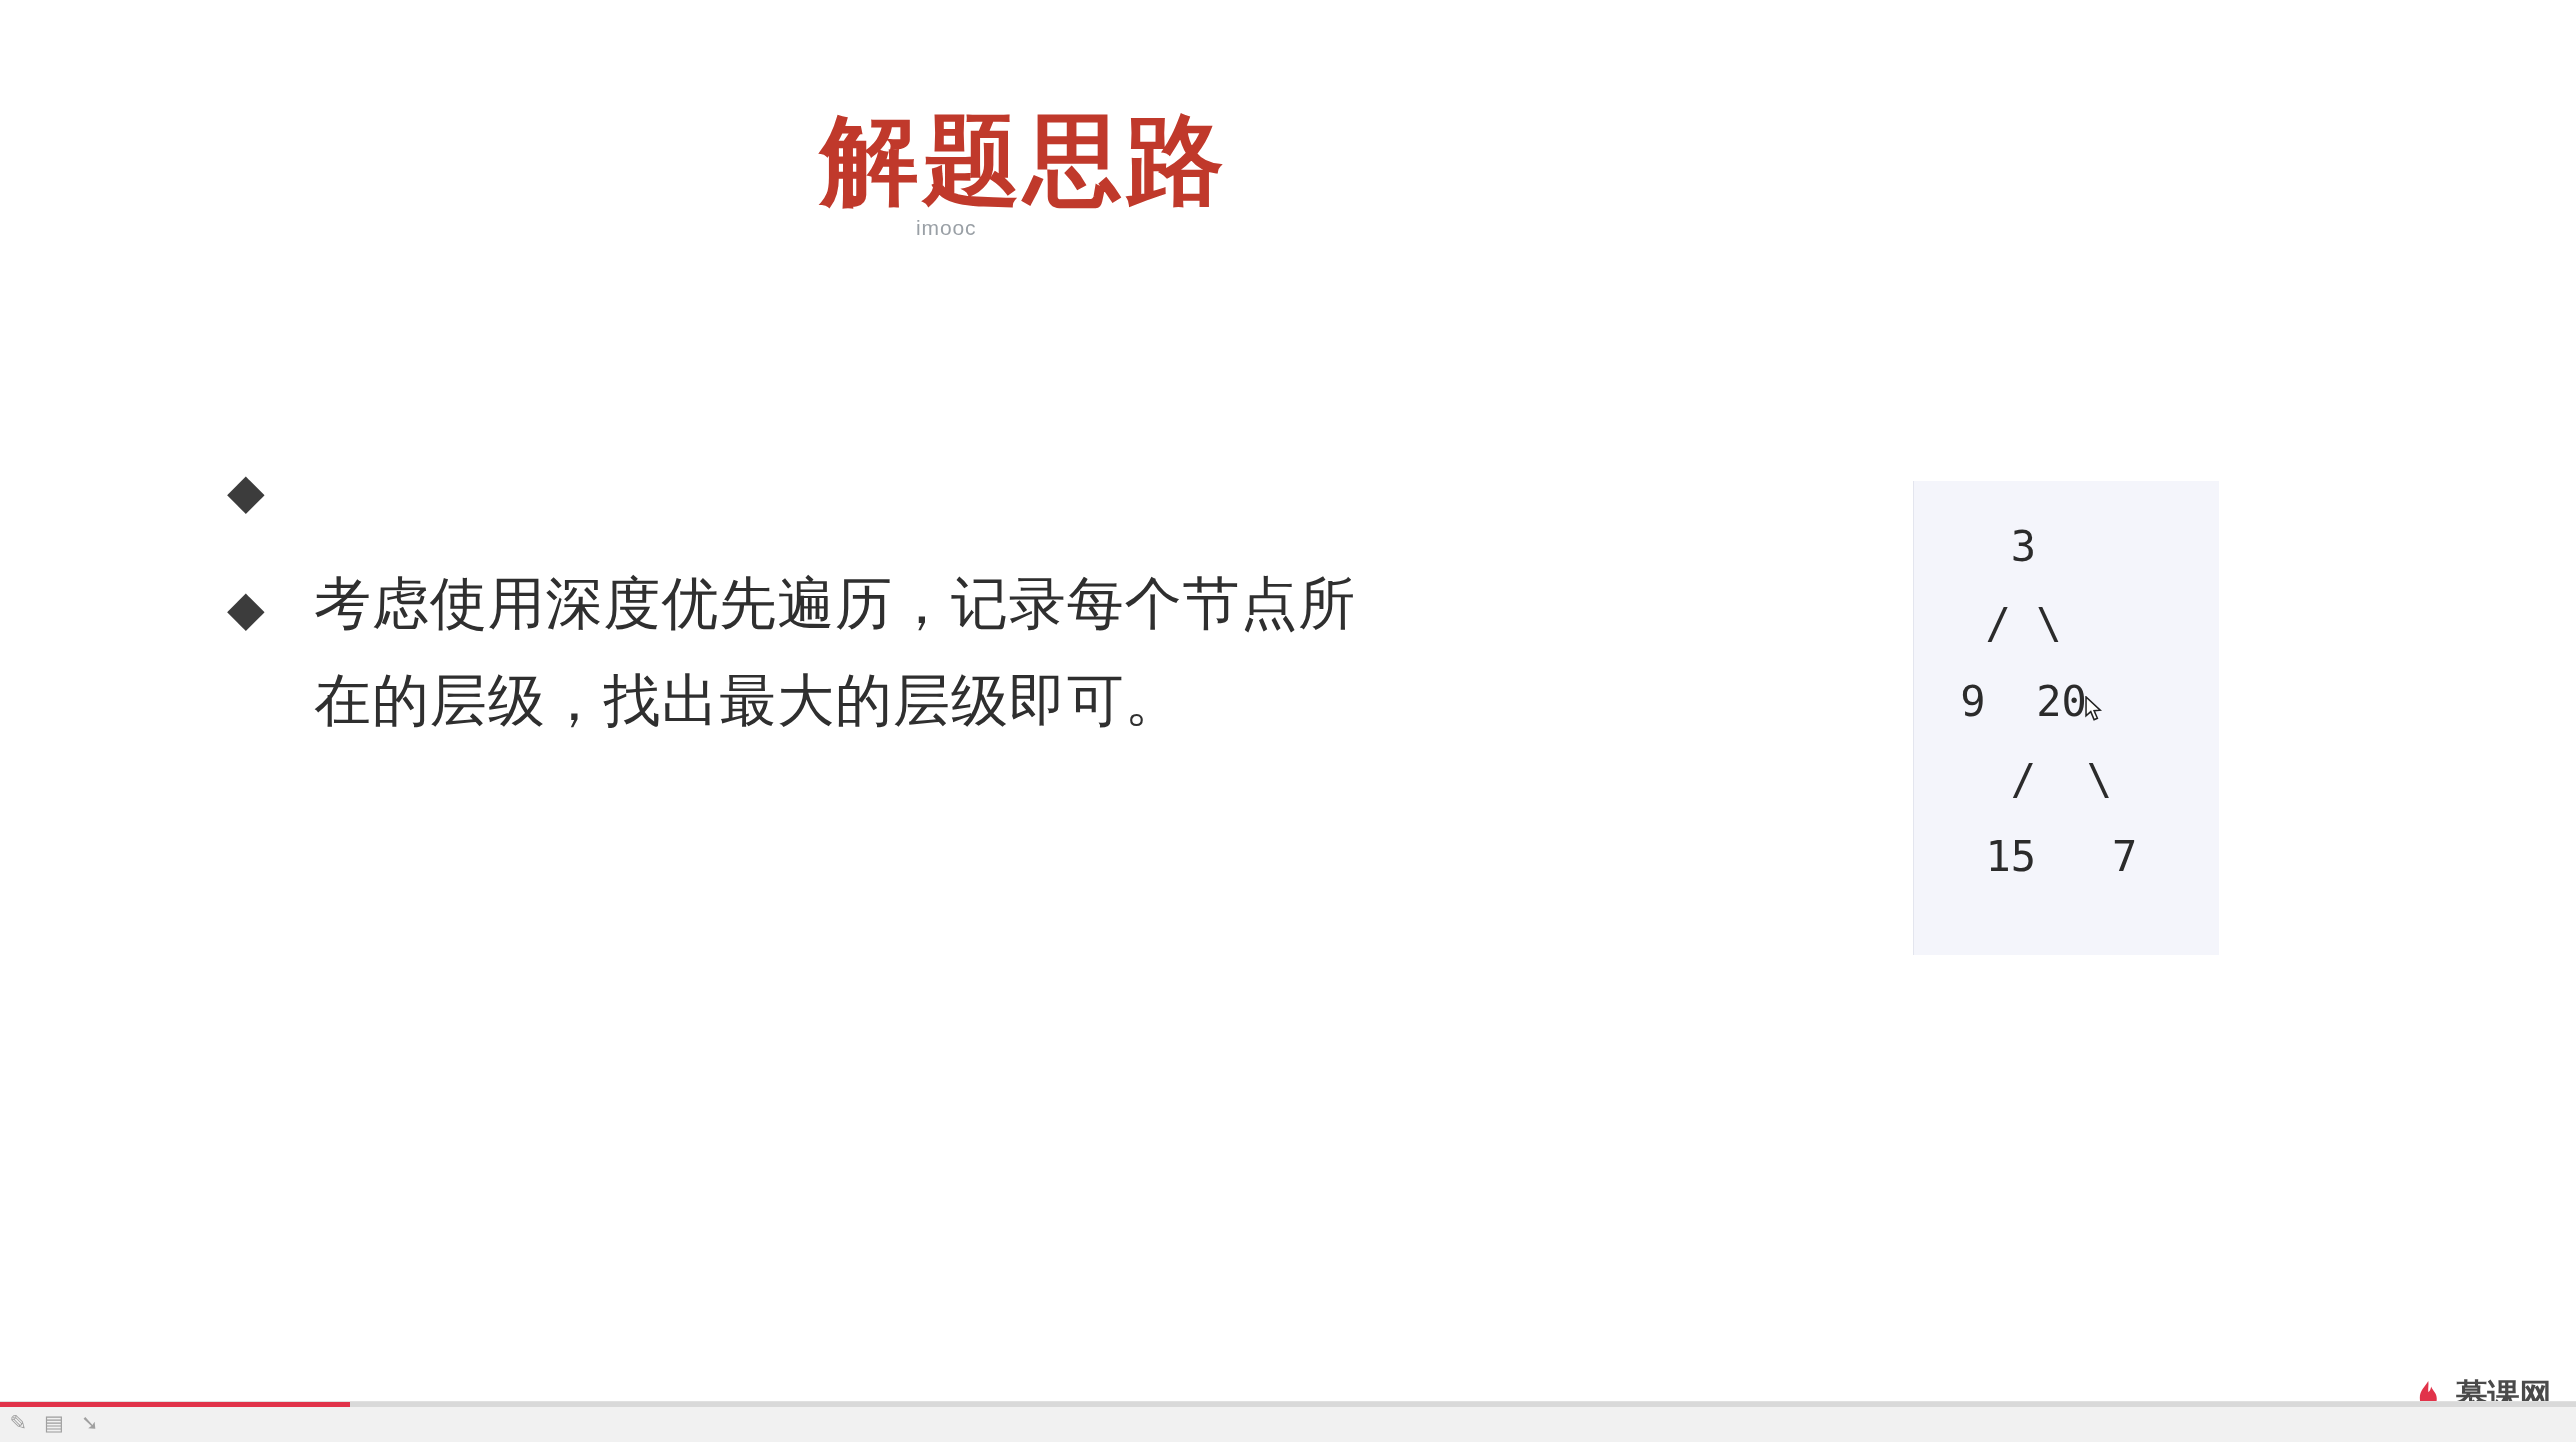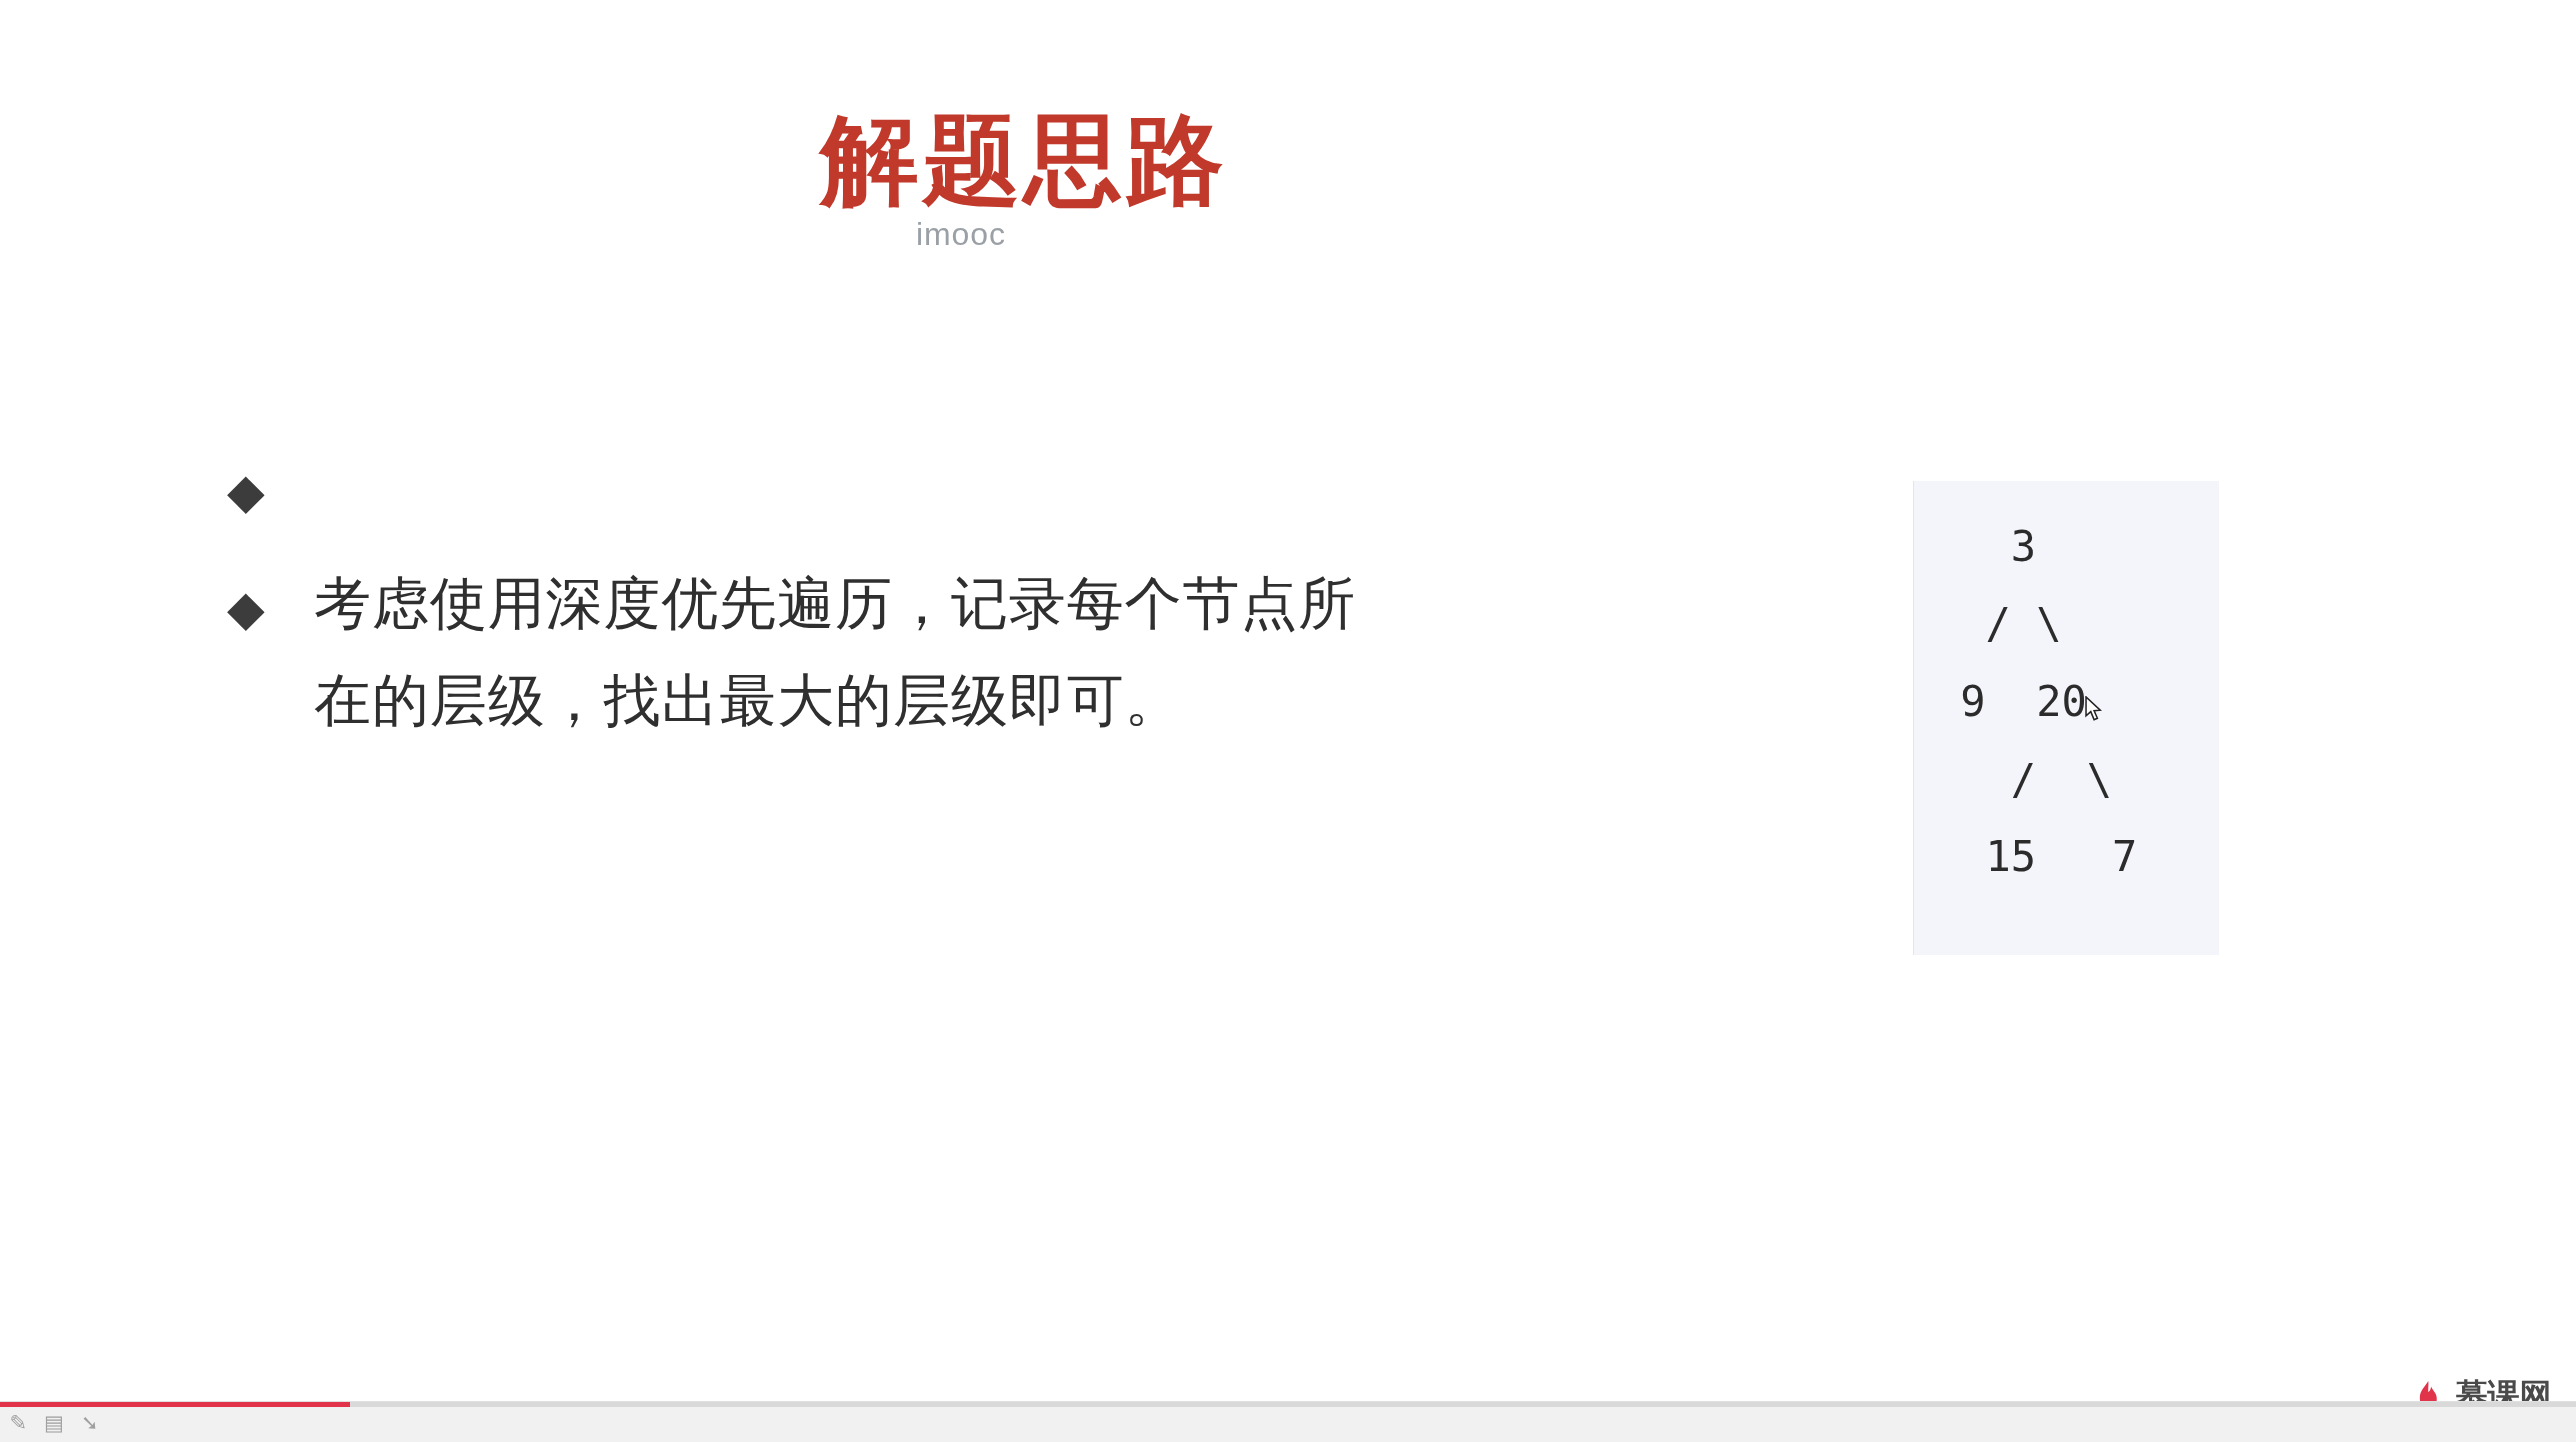--- a/index.html
+++ b/index.html
@@ -36,21 +36,21 @@
     color: #c0392b;
     letter-spacing: 3.8px;
     font-family: "DejaVu Sans", "Liberation Sans", sans-serif;
     margin-top: 20px;
   }
 
   .watermark-top {
     position: absolute;
     left: 916px;
     top: 216px;
-    font-size: 32px;
+    font-size: 21px;
     color: #9aa0a6;
     letter-spacing: 0.9px;
     font-family: "Liberation Sans", sans-serif;
   }
 
   
   .bullets {
     position: absolute;
     left: 227px;
     top: 454px;

